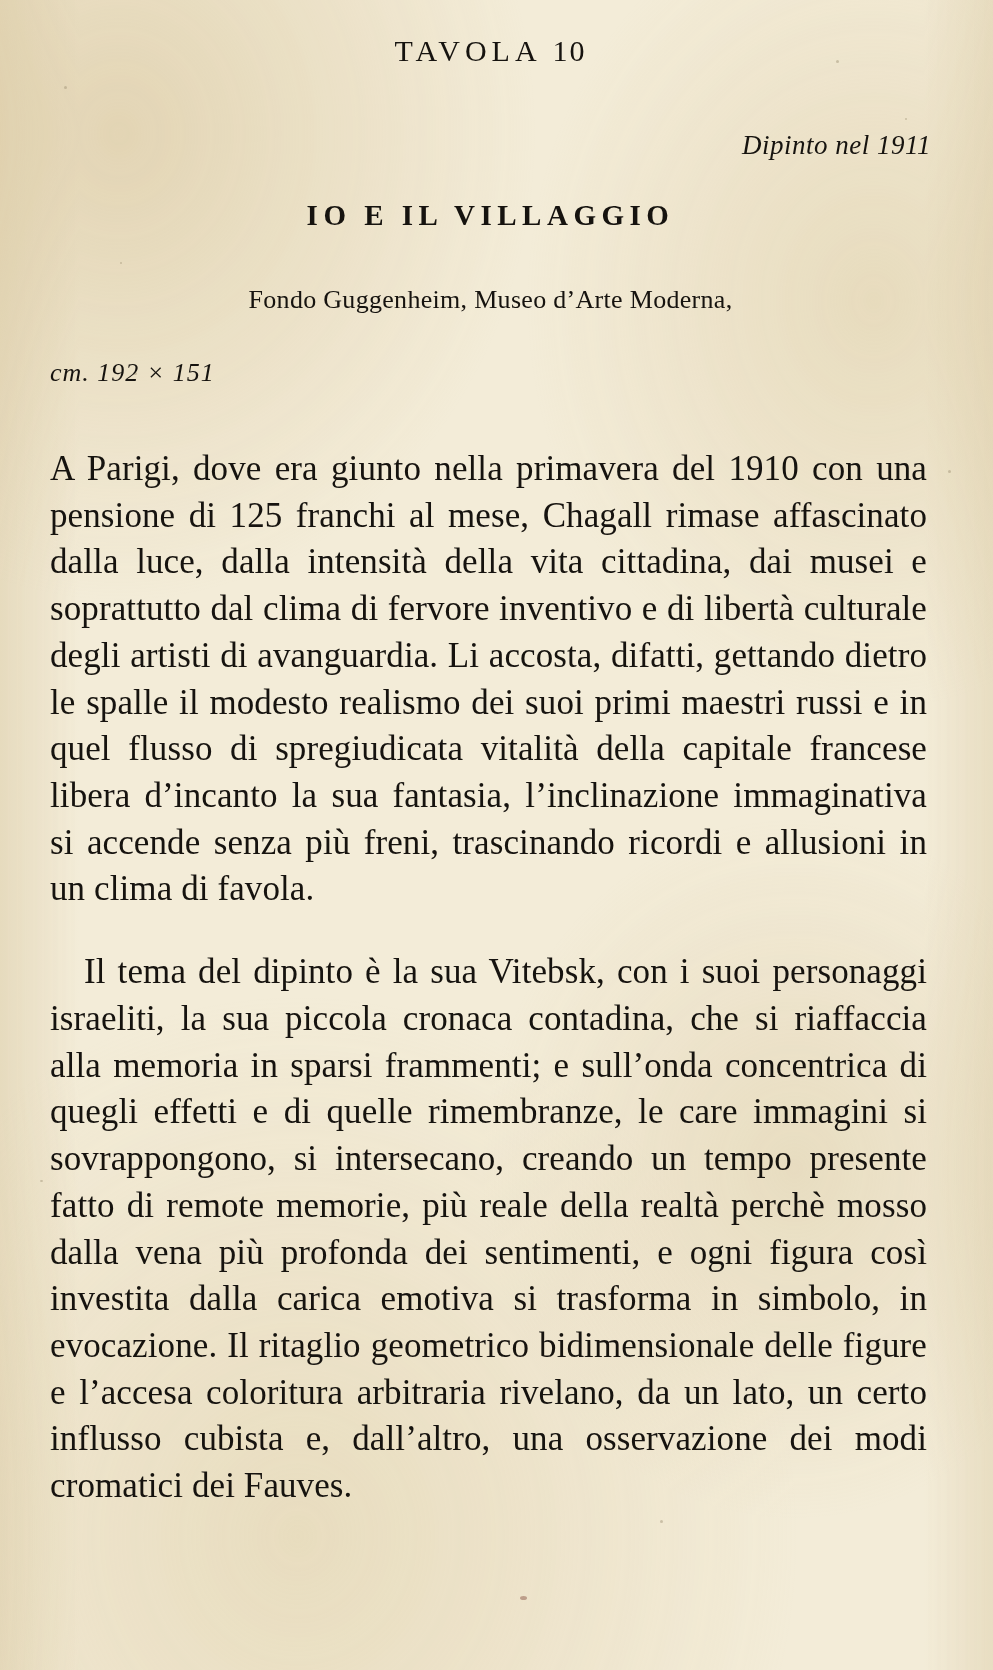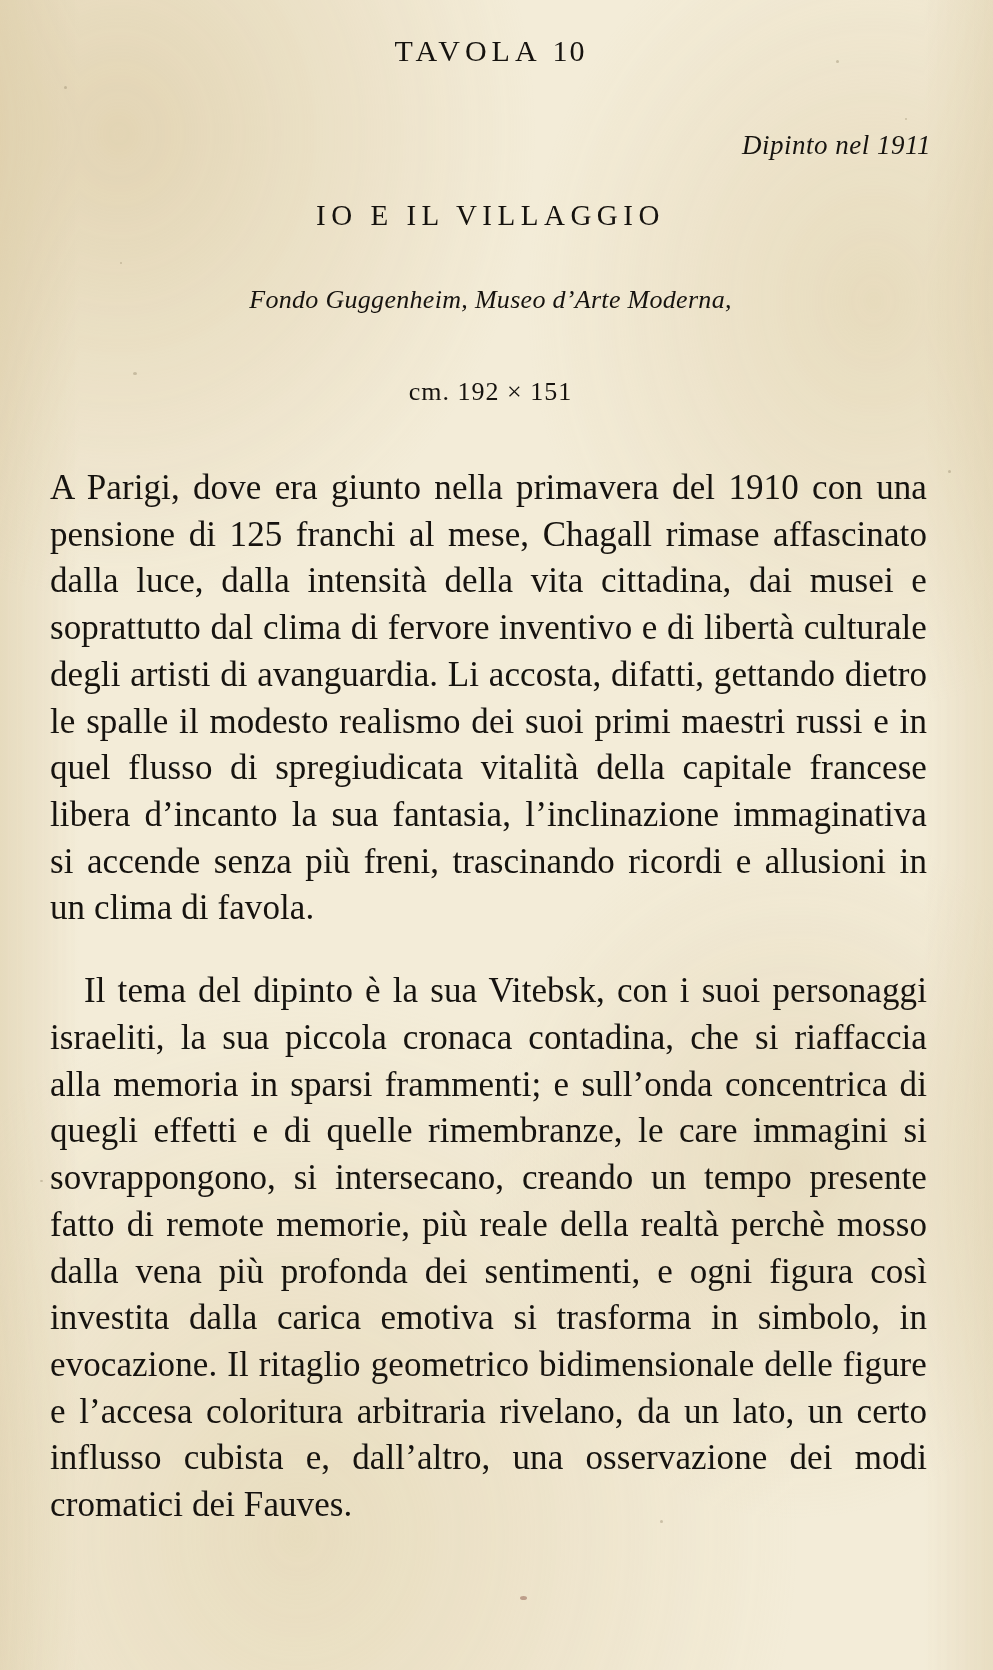--- a/index.html
+++ b/index.html
@@ -59,34 +59,33 @@
     font-style: italic;
     font-size: 27px;
     margin-top: 62px;
     letter-spacing: 0.5px;
   }
   .work-title {
     text-align: center;
     font-size: 29px;
     letter-spacing: 5.5px;
     margin-top: 38px;
-    font-weight: 400;
+    font-weight: 700;
   }
   .collection {
     text-align: center;
-    font-style: italic;
     font-size: 26px;
     margin-top: 48px;
     line-height: 1.5;
     letter-spacing: 0.3px;
   }
   .dimensions {
-    text-align: center;
+    font-style: italic;
     font-size: 26px;
-    margin-top: 58px;
+    margin-top: 39px;
     letter-spacing: 1px;
   }
   .body-text {
     margin-top: 58px;
     font-size: 35px;
     line-height: 1.335;
     text-align: justify;
     text-justify: inter-word;
     letter-spacing: 0.1px;
     padding-right: 4px;

